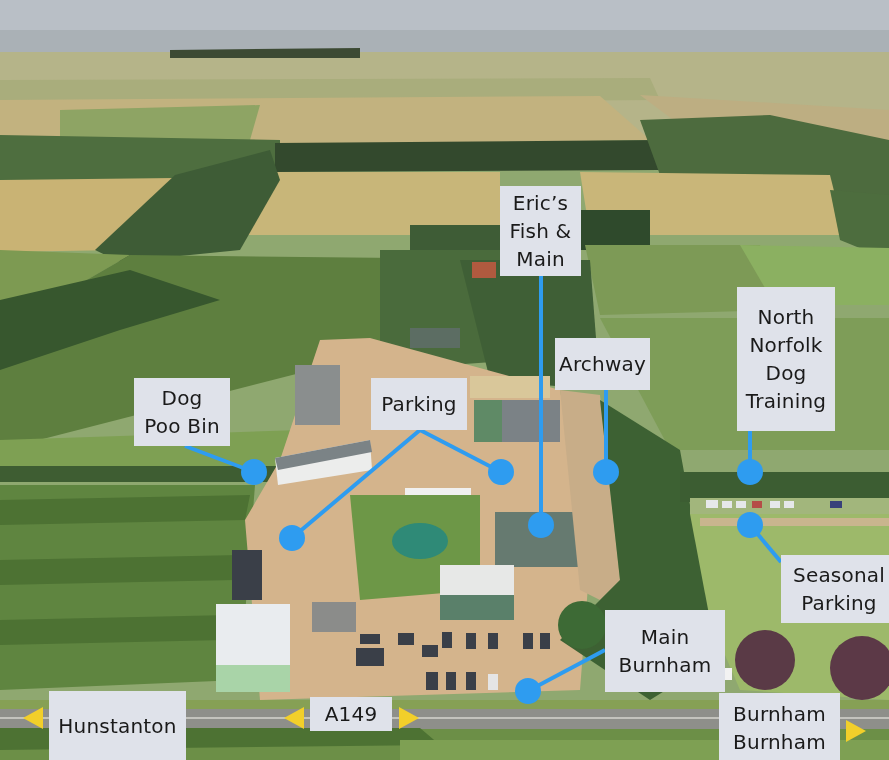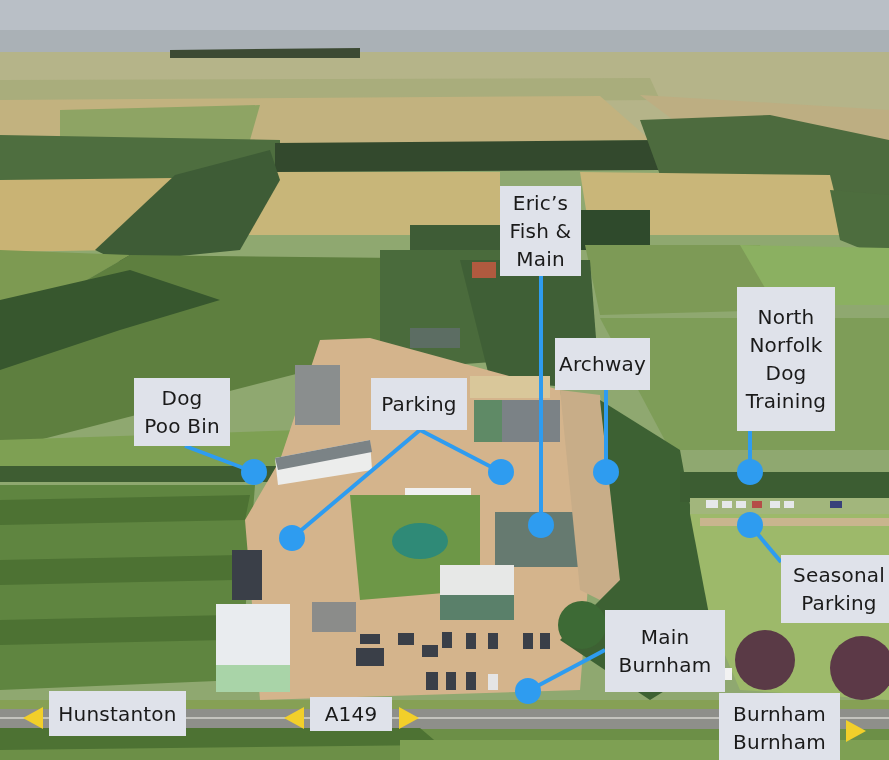--- a/index.html
+++ b/index.html
@@ -165,21 +165,21 @@
 <div class="label" style="left:781px;top:555px;width:116px;height:68px">
   <span>Seasonal</span>
   <span>Parking</span>
 </div>
 <div class="label" style="left:605px;top:610px;width:120px;height:82px">
   <span>Main</span>
   <span>Burnham</span>
 </div>
 
 <div class="arrow left" style="left:23px;top:707px"></div>
-<div class="label" style="left:49px;top:691px;width:137px;height:45px">
+<div class="label" style="left:49px;top:691px;width:137px;height:69px">
   <span>Hunstanton</span>
 </div>
 
 <div class="arrow left" style="left:284px;top:707px"></div>
 <div class="label" style="left:310px;top:697px;width:82px;height:34px">
   <span>A149</span>
 </div>
 <div class="arrow right" style="left:399px;top:707px"></div>
 
 <div class="label" style="left:719px;top:693px;width:121px;height:69px">

